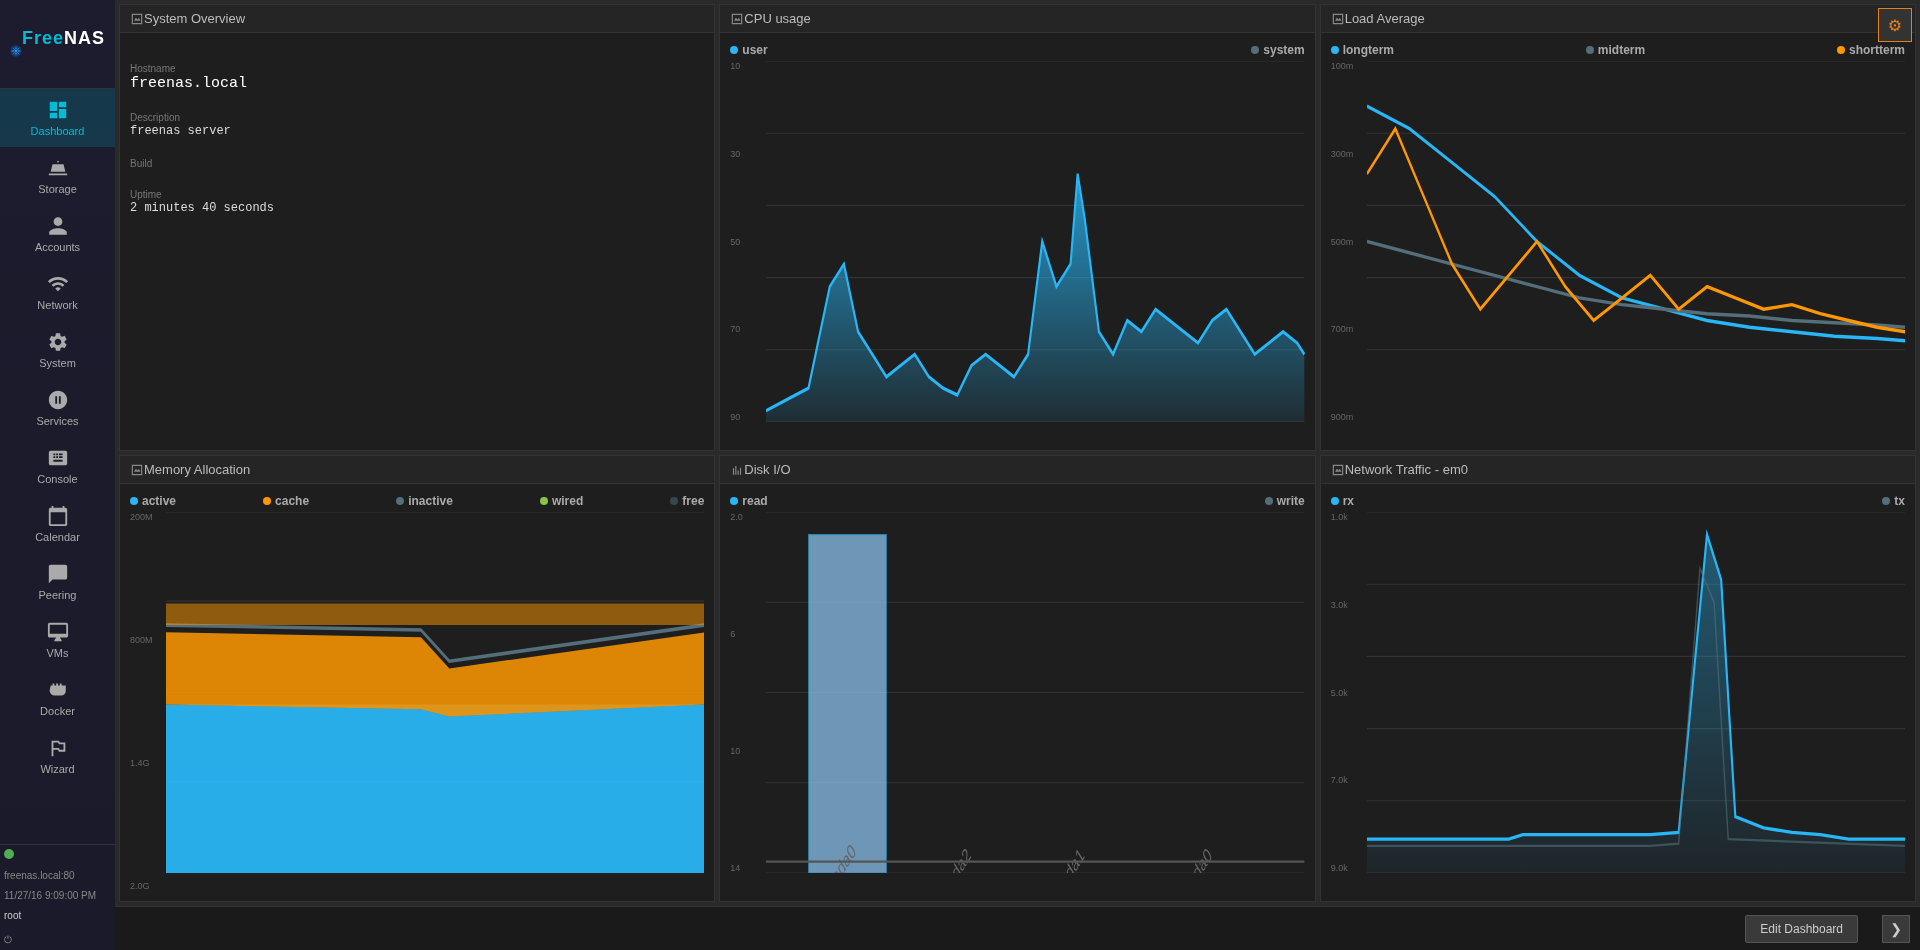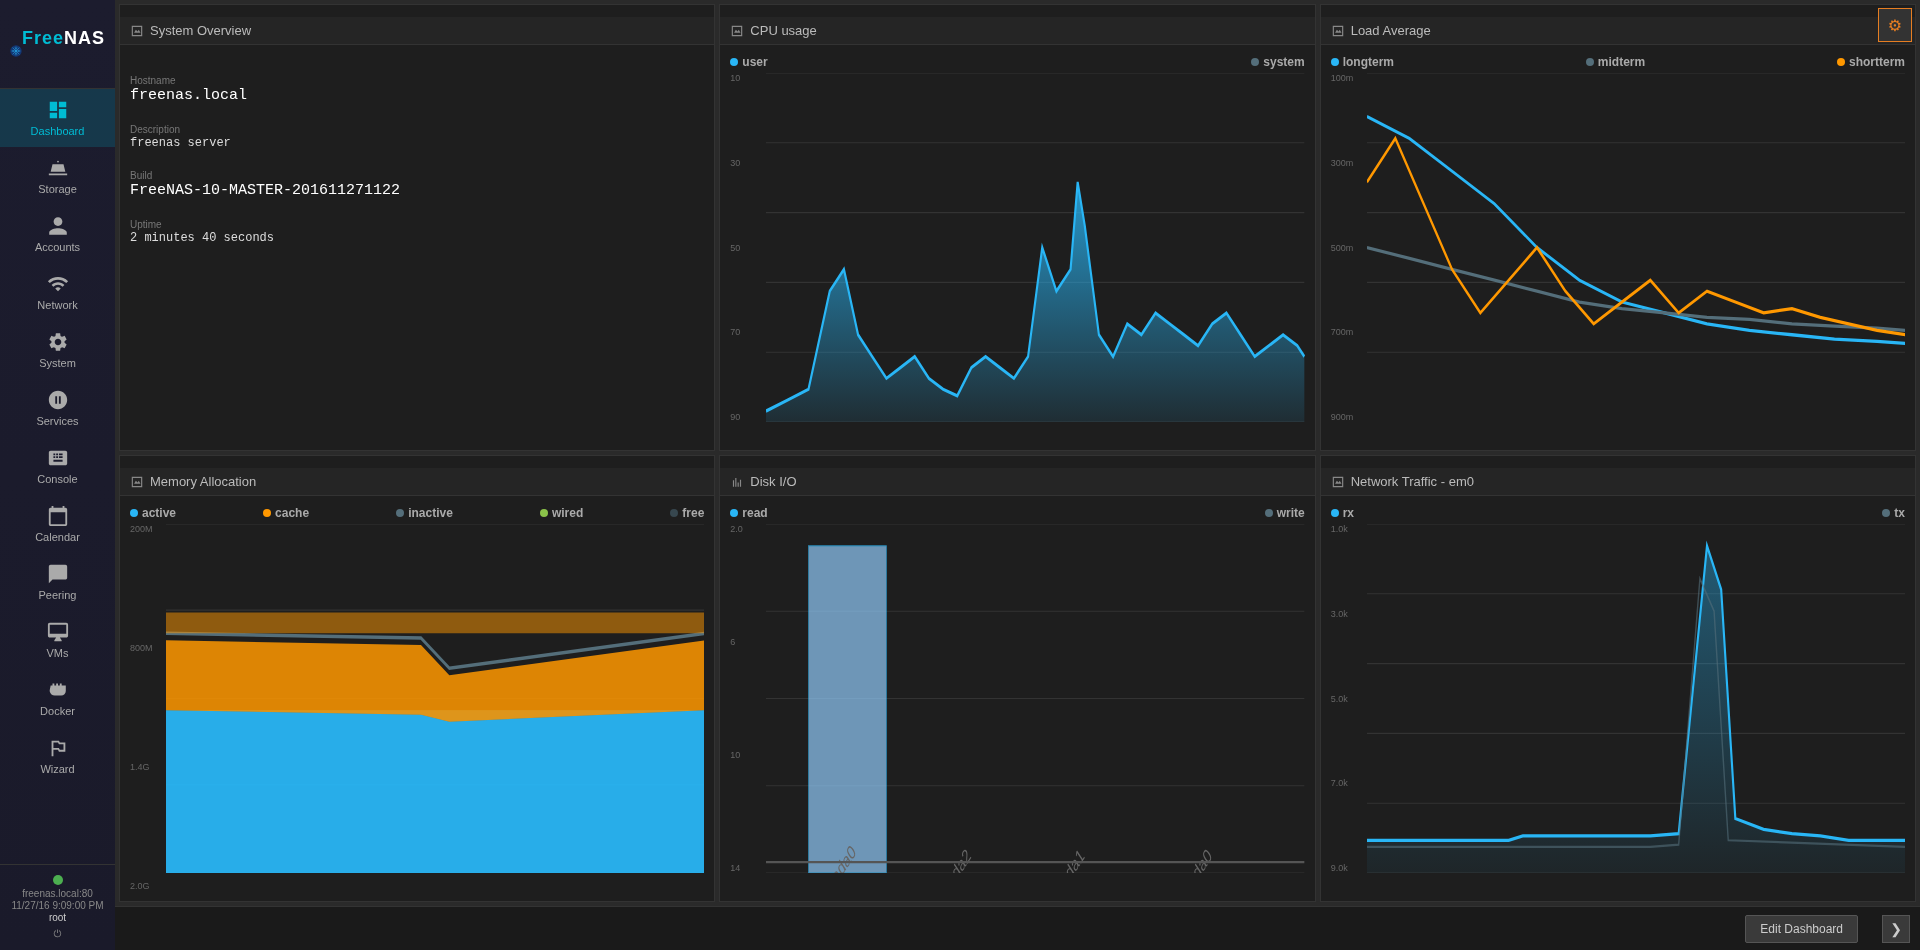--- a/index.html
+++ b/index.html
@@ -61,28 +61,28 @@
     .nav-item.active {
       background: rgba(0,188,212,0.18);
       color: #00bcd4;
     }
     .nav-item svg { width: 22px; height: 22px; }
     .nav-item-label { font-size: 11px; }
 
     .sidebar-footer {
       margin-top: auto;
       width: 100%;
-      padding: 10px;
+      padding: 4px;
       border-top: 1px solid #333;
       display: flex;
       flex-direction: column;
-      align-items: center;
+      align-items: flex-start;
       font-size: 10px;
       color: #888;
-      gap: 1px;
+      gap: 9px;
     }
     .status-dot {
       width: 10px; height: 10px;
       background: #4caf50;
       border-radius: 50%;
       display: inline-block;
       margin-bottom: 2px;
     }
     .footer-power {
       cursor: pointer;
@@ -116,25 +116,24 @@
       flex-direction: column;
       overflow: hidden;
       min-height: 0;
     }
     .widget-header {
       background: #252525;
       border-bottom: 1px solid #333;
       padding: 6px 10px;
       display: flex;
       align-items: center;
-      gap: 6px;
+      gap: 0;
       font-size: 13px;
       color: #bbb;
       flex-shrink: 0;
-      margin-top: 12px;
     }
     .widget-header svg { width: 14px; height: 14px; color: #888; flex-shrink: 0; }
     .widget-body {
       flex: 1;
       padding: 10px;
       overflow: hidden;
       display: flex;
       flex-direction: column;
     }
 
@@ -392,21 +391,20 @@
             <path d="M3 3h18v18H3V3zm2 2v14h14V5H5zm2 10l3-5 3 3 2-3 3 5H7z"></path>
           </svg>
         <span>System Overview</span>
       </div>
       <div class="widget-body">
         <div class="sysinfo-label">Hostname</div>
         <div class="sysinfo-value large">freenas.local</div>
         <div class="sysinfo-label">Description</div>
         <div class="sysinfo-value">freenas server</div>
         <div class="sysinfo-label">Build</div>
-        <div class="sysinfo-value large">FreeNAS-10-MASTER-201611271122</div>
         <div class="sysinfo-label">Uptime</div>
         <div class="sysinfo-value">2 minutes 40 seconds</div>
       </div>
     </div>
 
     <div class="widget">
       <div class="widget-header">
         <svg viewBox="0 0 24 24" fill="currentColor">
             <path d="M3 3h18v18H3V3zm2 2v14h14V5H5zm2 10l3-5 3 3 2-3 3 5H7z"></path>
           </svg>

